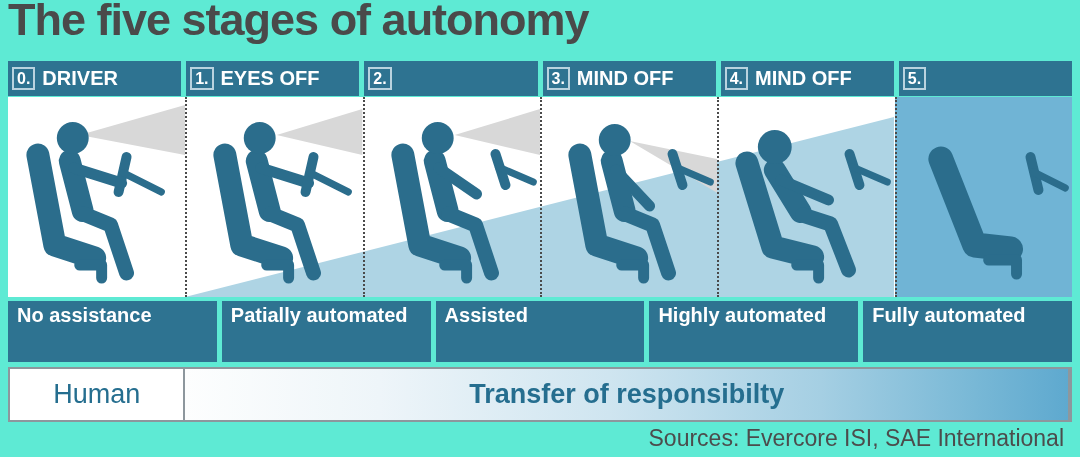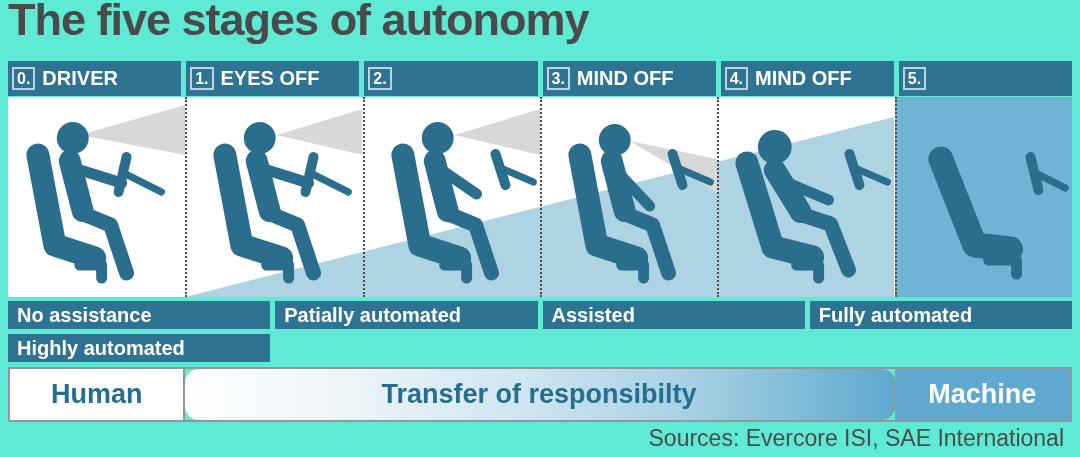--- a/index.html
+++ b/index.html
@@ -37,33 +37,33 @@
   .col.blue{background:var(--stage5-blue,#70b4d5);}
   .col svg{position:absolute;left:0;top:0;width:100%;height:100%;}
   .sep{position:absolute;top:0;bottom:0;width:0;border-left:2px dotted #4a4a4a;z-index:3;}
   .sep.s1{left:16.666%}.sep.s2{left:33.333%}.sep.s3{left:50%}.sep.s4{left:66.666%}.sep.s5{left:83.333%}
 
   .fig{fill:none;stroke:var(--figure-teal,#2b6d8c);stroke-linecap:round;stroke-linejoin:round;}
   .figfill{fill:var(--figure-teal,#2b6d8c);}
   .cone{fill:var(--cone-gray,#d8d8d8);}
 
   .label-row{position:absolute;left:8px;right:8px;top:301px;height:61px;
-             display:grid;grid-template-columns:repeat(4,1fr);gap:5px;}
+             display:grid;grid-template-columns:repeat(5,1fr);gap:5px;}
   .label-cell{background:var(--bar-teal,#2e7391);color:#fff;font-weight:bold;font-size:20px;
               line-height:1.08;padding:4px 0 0 9px;}
 
   .footer-bar{position:absolute;left:8px;right:8px;top:367px;height:55px;
               border:2px solid var(--border-gray,#8d979d);box-sizing:border-box;display:flex;}
   .f-human{flex:0 0 16.55%;background:#fff;color:var(--human-text,#256e8f);
-           display:flex;align-items:center;justify-content:center;font-weight:bold;font-size:27px;
+           display:flex;align-items:center;justify-content:center;font-weight:normal;font-size:27px;
            border-right:2px solid var(--border-gray,#8d979d);box-sizing:border-box;}
   .f-transfer{flex:1;display:flex;align-items:center;justify-content:center;
            color:var(--human-text,#256e8f);font-weight:bold;font-size:27px;
            background:linear-gradient(90deg,#fdfefe 0%,#eef5f9 22%,#cfe5f0 48%,#a5cfe3 72%,#7cbad7 88%,var(--machine-blue,#5ea9cf) 100%);
-           border-right:2px solid var(--border-gray,#8d979d);box-sizing:border-box;border-radius:14px;}
+           border-right:2px solid var(--border-gray,#8d979d);box-sizing:border-box;}
   .f-machine{flex:0 0 16.55%;background:var(--machine-blue,#5ea9cf);color:#fff;
            display:flex;align-items:center;justify-content:center;font-weight:bold;font-size:27px;}
 
   .source{position:absolute;right:16px;top:425px;font-size:23px;color:var(--source-gray,#4c4c4c);}
 </style>
 </head>
 <body>
 
 <div class="wrap">
 
@@ -186,25 +186,24 @@
     <div class="sep s2"></div>
     <div class="sep s3"></div>
     <div class="sep s4"></div>
     <div class="sep s5"></div>
   </div>
 
   <div class="label-row">
     <div class="label-cell">No assistance</div>
     <div class="label-cell">Patially automated</div>
     <div class="label-cell">Assisted</div>
+    <div class="label-cell">Highly automated</div>
     <div class="label-cell">Fully automated</div>
-    <div class="label-cell">Highly automated</div>
   </div>
 
   <div class="footer-bar">
     <div class="f-human">Human</div>
     <div class="f-transfer">Transfer of responsibilty</div>
-    <div class="f-machine">Machine</div>
   </div>
 
   <div class="source">Sources: Evercore ISI, SAE International</div>
 
 </div>
 
 </body></html>

